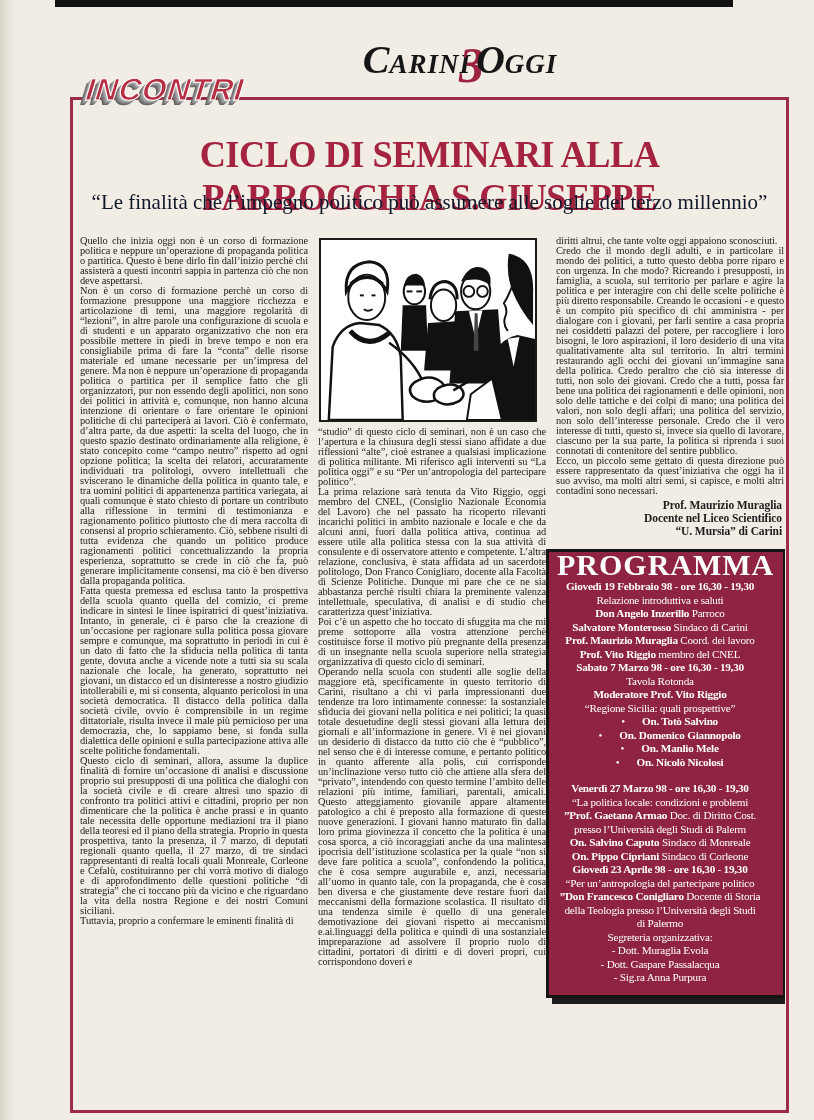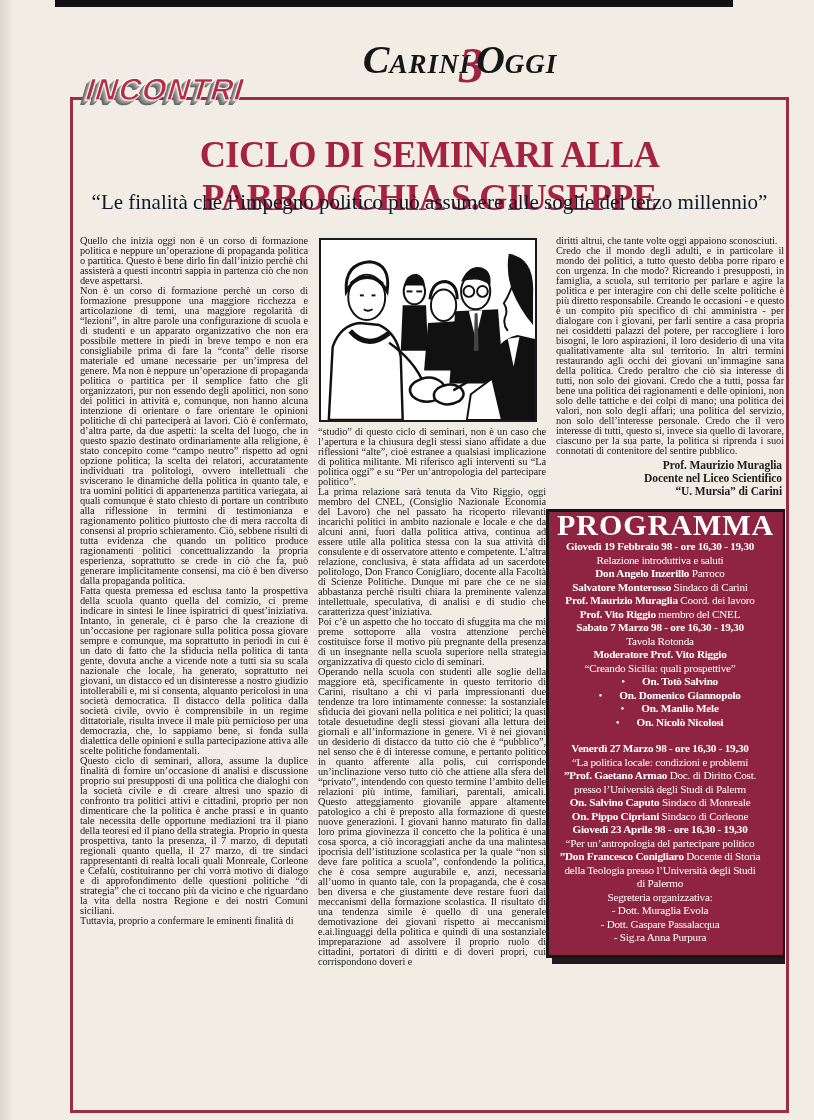--- a/index.html
+++ b/index.html
@@ -132,39 +132,40 @@
           <p class="para">La prima relazione sarà tenuta da Vito Riggio, oggi membro del CNEL, (Consiglio Nazionale Economia del Lavoro) che nel passato ha ricoperto rilevanti incarichi politici in ambito nazionale e locale e che da alcuni anni, fuori dalla politica attiva, continua ad essere utile alla politica stessa con la sua attività di consulente e di osservatore attento e competente. L’altra relazione, conclusiva, è stata affidata ad un sacerdote politologo, Don Franco Conigliaro, docente alla Facoltà di Scienze Politiche. Dunque mi pare che ce ne sia abbastanza perchè risulti chiara la preminente valenza intellettuale, speculativa, di analisi e di studio che caratterizza quest’iniziativa.</p>
           <p class="para">Poi c’è un aspetto che ho toccato di sfuggita ma che mi preme sottoporre alla vostra attenzione perchè costituisce forse il motivo più pregnante della presenza di un insegnante nella scuola superiore nella strategia organizzativa di questo ciclo di seminari.</p>
           <p class="para">Operando nella scuola con studenti alle soglie della maggiore età, specificamente in questo territorio di Carini, risultano a chi vi parla impressionanti due tendenze tra loro intimamente connesse: la sostanziale sfiducia dei giovani nella politica e nei politici; la quasi totale desuetudine degli stessi giovani alla lettura dei giornali e all’informazione in genere. Vi è nei giovani un desiderio di distacco da tutto ciò che è “pubblico”, nel senso che è di interesse comune, e pertanto politico in quanto afferente alla polis, cui corrisponde un’inclinazione verso tutto ciò che attiene alla sfera del “privato”, intendendo con questo termine l’ambito delle relazioni più intime, familiari, parentali, amicali. Questo atteggiamento giovanile appare altamente patologico a chi è preposto alla formazione di queste nuove generazioni. I giovani hanno maturato fin dalla loro prima giovinezza il concetto che la politica è una cosa sporca, a ciò incoraggiati anche da una malintesa ipocrisia dell’istituzione scolastica per la quale “non si deve fare politica a scuola”, confondendo la politica, che è cosa sempre augurabile e, anzi, necessaria all’uomo in quanto tale, con la propaganda, che è cosa ben diversa e che giustamente deve restare fuori dai meccanismi della formazione scolastica. Il risultato di una tendenza simile è quello di una generale demotivazione dei giovani rispetto ai meccanismi e.ai.linguaggi della politica e quindi di una sostanziale impreparazione ad assolvere il proprio ruolo di cittadini, portatori di diritti e di doveri propri, cui corrispondono doveri e</p>
         </div>
     </div>
 
     <div class="col">
       <div>
           <p class="para">diritti altrui, che tante volte oggi appaiono sconosciuti.</p>
           <p class="para">Credo che il mondo degli adulti, e in particolare il mondo dei politici, a tutto questo debba porre riparo e con urgenza. In che modo? Ricreando i presupposti, in famiglia, a scuola, sul territorio per parlare e agire la politica e per interagire con chi delle scelte politiche è più diretto responsabile. Creando le occasioni - e questo è un compito più specifico di chi amministra - per dialogare con i giovani, per farli sentire a casa propria nei cosiddetti palazzi del potere, per raccogliere i loro bisogni, le loro aspirazioni, il loro desiderio di una vita qualitativamente alta sul territorio. In altri termini restaurando agli occhi dei giovani un’immagine sana della politica. Credo peraltro che ciò sia interesse di tutti, non solo dei giovani. Credo che a tutti, possa far bene una politica dei ragionamenti e delle opinioni, non solo delle tattiche e dei colpi di mano; una politica dei valori, non solo degli affari; una politica del servizio, non solo dell’interesse personale. Credo che il vero interesse di tutti, questo si, invece sia quello di lavorare, ciascuno per la sua parte, la politica si riprenda i suoi connotati di contenitore del sentire pubblico.</p>
+          <p class="para">Ecco, un piccolo seme gettato di questa direzione può essere rappresentato da quest’iniziativa che oggi ha il suo avviso, ma molti altri semi, si capisce, e molti altri contadini sono necessari.</p>
         </div>
       <div class="signature">
         <div>Prof. Maurizio Muraglia</div>
         <div>Docente nel Liceo Scientifico</div>
         <div>“U. Mursia” di Carini</div>
       </div>
       <div class="program-box">
         <div class="program-title">PROGRAMMA</div>
         <div>
             <div class="pline"><b>Giovedì 19 Febbraio 98 - ore 16,30 - 19,30</b></div>
             <div class="pline">Relazione introduttiva e saluti</div>
             <div class="pline"><b>Don Angelo Inzerillo</b> Parroco</div>
             <div class="pline"><b>Salvatore Monterosso</b> Sindaco di Carini</div>
             <div class="pline"><b>Prof. Maurizio Muraglia</b> Coord. dei lavoro</div>
             <div class="pline"><b>Prof. Vito Riggio</b> membro del CNEL</div>
             <div class="pline"><b>Sabato 7 Marzo 98 - ore 16,30 - 19,30</b></div>
             <div class="pline">Tavola Rotonda</div>
             <div class="pline"><b>Moderatore Prof. Vito Riggio</b></div>
-            <div class="pline">“Creando Sicilia: quali prospettive”</div>
+            <div class="pline">“Regione Sicilia: quali prospettive”</div>
             <div class="pline"><span class="dot">•</span><b>On. Totò Salvino</b></div>
             <div class="pline"><span class="dot">•</span><b>On. Domenico Giannopolo</b></div>
             <div class="pline"><span class="dot">•</span><b>On. Manlio Mele</b></div>
             <div class="pline"><span class="dot">•</span><b>On. Nicolò Nicolosi</b></div>
             <div class="pline gap"></div>
             <div class="pline"><b>Venerdì 27 Marzo 98 - ore 16,30 - 19,30</b></div>
             <div class="pline">“La politica locale: condizioni e problemi</div>
             <div class="pline"><b>”Prof. Gaetano Armao</b> Doc. di Diritto Cost.</div>
             <div class="pline">presso l’Università degli Studi di Palerm</div>
             <div class="pline"><b>On. Salvino Caputo</b> Sindaco di Monreale</div>

